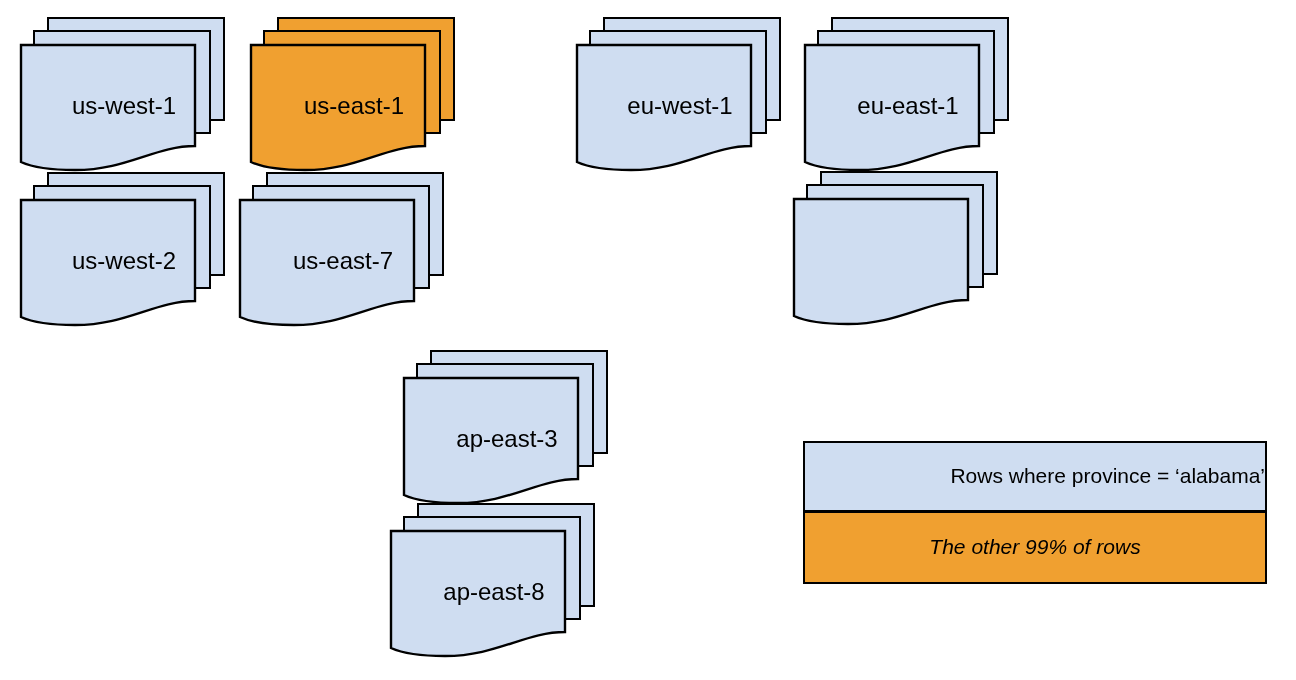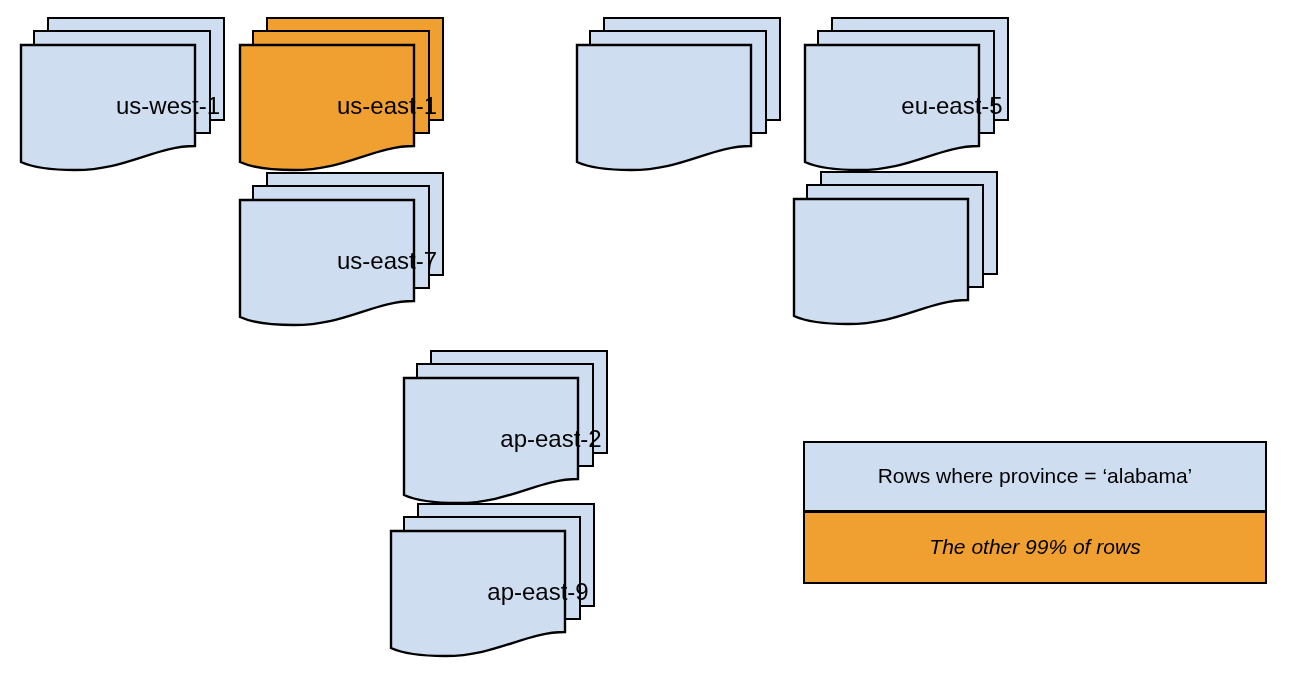--- a/index.html
+++ b/index.html
@@ -24,33 +24,33 @@
   .page.back{left:28px;top:0;}
   .page.mid{left:14px;top:13px;}
   .doc{position:absolute;left:0;top:26px;display:block;
        fill:var(--fill-default);stroke:var(--stroke);stroke-width:2.4;}
   .stack.highlight .page,{background:var(--fill-highlight);}
   .stack.highlight .page{background:var(--fill-highlight);}
   .stack.highlight .doc{fill:var(--fill-highlight);}
   .stack-label{
     position:absolute;left:0;top:26px;width:210px;height:126px;
     display:flex;align-items:center;justify-content:center;
-    font-size:24px;line-height:1;white-space:nowrap;margin-left:44px;
+    font-size:24px;line-height:1;white-space:nowrap;
   }
   
   .legend{
     position:absolute;left:803px;top:441px;width:464px;height:143px;
     box-sizing:border-box;border:2px solid var(--stroke);z-index:5;
   }
   .legend-cell{
     height:50%;box-sizing:border-box;display:flex;
     align-items:center;justify-content:center;
     font-size:21px;white-space:nowrap;
   }
-  .legend-cell.selected{background:var(--fill-default);border-bottom:3px solid var(--stroke);}
+  .legend-cell.selected{background:var(--fill-default);border-bottom:3px solid var(--stroke);justify-content:flex-end;}
   .legend-cell.other{background:var(--fill-highlight);font-style:italic;}
   .defs-hidden{position:absolute;width:0;height:0;overflow:hidden;}
 </style>
 </head>
 <body>
 
 <svg class="defs-hidden" aria-hidden="true">
   <defs>
     <path id="docpath" d="M2 2 H176 V103 C136 103 108 127 56 127 C34 127 15 125 2 119 Z"></path>
   </defs>
@@ -60,46 +60,55 @@
 
   <div class="stack" style="left:19px;top:17px;z-index:4">
     <div class="page back"></div>
     <div class="page mid"></div>
     <svg class="doc" width="178" height="130">
         <use href="#docpath"></use>
       </svg>
     <div class="stack-label">us-west-1</div>
   </div>
 
-  <div class="stack highlight" style="left:238px;top:17px;z-index:4">
+  <div class="stack highlight" style="left:249px;top:17px;z-index:4">
     <div class="page back"></div>
     <div class="page mid"></div>
     <svg class="doc" width="178" height="130">
         <use href="#docpath"></use>
       </svg>
     <div class="stack-label">us-east-1</div>
   </div>
 
   <div class="stack" style="left:575px;top:17px;z-index:4">
     <div class="page back"></div>
     <div class="page mid"></div>
     <svg class="doc" width="178" height="130">
         <use href="#docpath"></use>
       </svg>
+    <div class="stack-label">eu-west-1</div>
   </div>
 
   <div class="stack" style="left:803px;top:17px;z-index:4">
     <div class="page back"></div>
     <div class="page mid"></div>
     <svg class="doc" width="178" height="130">
         <use href="#docpath"></use>
       </svg>
-    <div class="stack-label">eu-east-5</div>
+    <div class="stack-label">eu-east-1</div>
   </div>
 
+  <div class="stack" style="left:19px;top:172px;z-index:3">
+    <div class="page back"></div>
+    <div class="page mid"></div>
+    <svg class="doc" width="178" height="130">
+        <use href="#docpath"></use>
+      </svg>
+    <div class="stack-label">us-west-2</div>
+  </div>
 
   <div class="stack" style="left:238px;top:172px;z-index:3">
     <div class="page back"></div>
     <div class="page mid"></div>
     <svg class="doc" width="178" height="130">
         <use href="#docpath"></use>
       </svg>
     <div class="stack-label">us-east-7</div>
   </div>
 
@@ -111,30 +120,30 @@
         <use href="#docpath"></use>
       </svg>
   </div>
 
   <div class="stack" style="left:402px;top:350px;z-index:2">
     <div class="page back"></div>
     <div class="page mid"></div>
     <svg class="doc" width="178" height="130">
         <use href="#docpath"></use>
       </svg>
-    <div class="stack-label">ap-east-2</div>
+    <div class="stack-label">ap-east-3</div>
   </div>
 
   <div class="stack" style="left:389px;top:503px;z-index:1">
     <div class="page back"></div>
     <div class="page mid"></div>
     <svg class="doc" width="178" height="130">
         <use href="#docpath"></use>
       </svg>
-    <div class="stack-label">ap-east-9</div>
+    <div class="stack-label">ap-east-8</div>
   </div>
 
   <div class="legend">
     <div class="legend-cell selected">
       <span>Rows where province = ‘alabama’</span>
     </div>
     <div class="legend-cell other">
       <span>The other 99% of rows</span>
     </div>
   </div>

